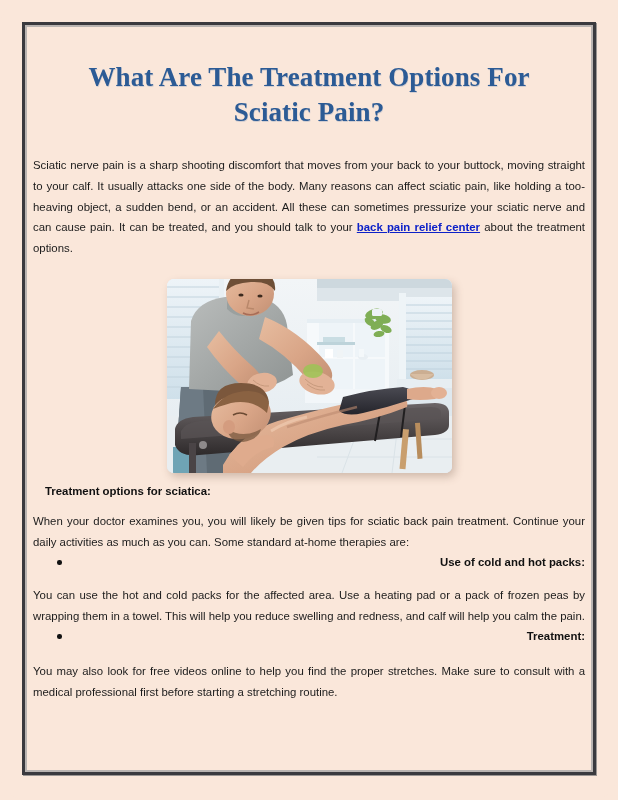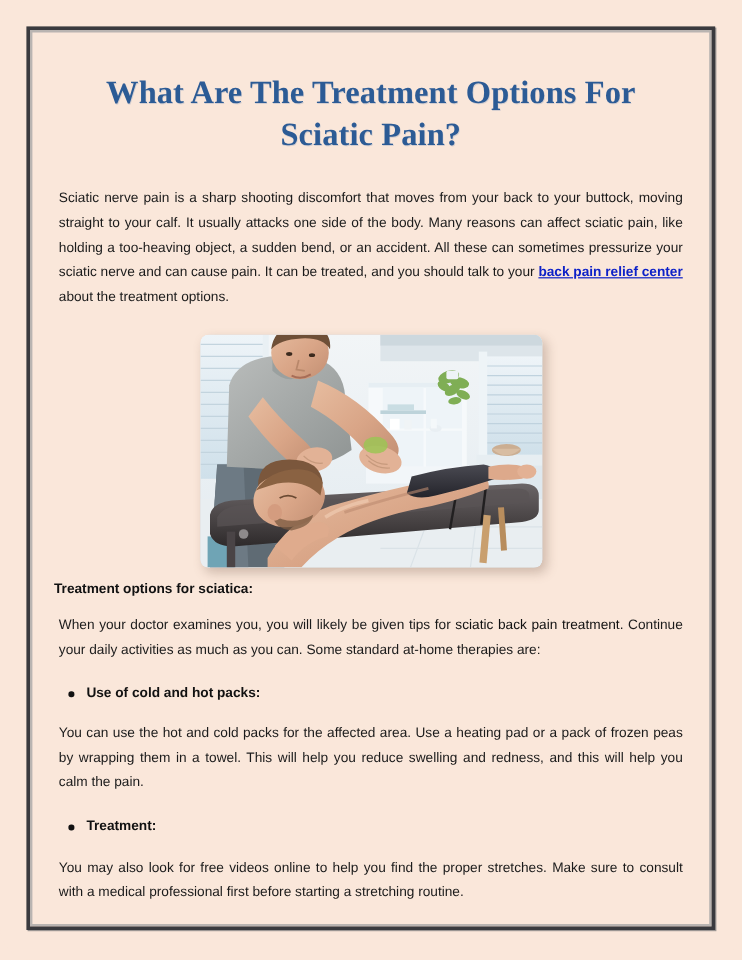--- a/index.html
+++ b/index.html
@@ -56,21 +56,21 @@
     letter-spacing: 0.1px;
     text-shadow: 0.5px 0.5px 0 rgba(140,160,190,0.35);
   }
 
   .body-text {
     font-family: "Liberation Sans", sans-serif;
     font-size: 11.4px;
     line-height: 1.82;
     color: #1b1b1b;
     text-align: justify;
-    margin: 16px;
+    margin: 0;
   }
 
   .p-gap-1 { margin-top: 26px; }
   .p-gap   { margin-top: 14px; }
   .p-gap-sm { margin-top: 12px; }
 
   .inline-link {
     color: #0d21c8;
     font-weight: bold;
     text-decoration: underline;
@@ -108,20 +108,21 @@
     margin: 0;
     padding: 0;
   }
   ul.bullets li {
     position: relative;
     padding-left: 39px;
     font-size: 11.4px;
     font-weight: bold;
     color: #111;
     line-height: 1.8;
+    text-align: right;
   }
   ul.bullets li::before {
     content: "";
     position: absolute;
     left: 24px;
     top: 8px;
     width: 4.5px;
     height: 4.5px;
     border-radius: 50%;
     background: #111;
@@ -318,21 +319,21 @@
 
 
     <p class="section-head p-gap">Treatment options for sciatica:</p>
 
     <p class="body-text p-gap"><span>When your doctor examines you, you will likely be given tips for </span><strong class="em">sciatic back pain treatment</strong><span>. Continue your daily activities as much as you can. Some standard at-home therapies are:</span></p>
 
     <ul class="bullets p-gap">
       <li>Use of cold and hot packs:</li>
     </ul>
 
-    <p class="body-text p-gap-sm">You can use the hot and cold packs for the affected area. Use a heating pad or a pack of frozen peas by wrapping them in a towel. This will help you reduce swelling and redness, and this will help you calm the pain.</p>
+    <p class="body-text p-gap-sm">You can use the hot and cold packs for the affected area. Use a heating pad or a pack of frozen peas by wrapping them in a towel. This will help you reduce swelling and redness, and calf will help you calm the pain.</p>
 
     <ul class="bullets p-gap">
       <li>Treatment:</li>
     </ul>
 
 
     <p class="body-text p-gap">You may also look for free videos online to help you find the proper stretches. Make sure to consult with a medical professional first before starting a stretching routine.</p>
 
   </div>
 </div>

